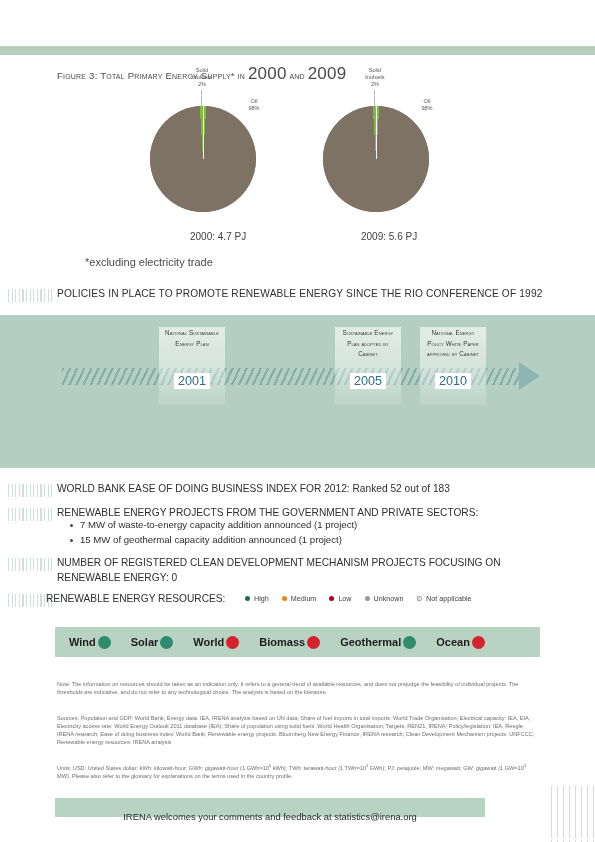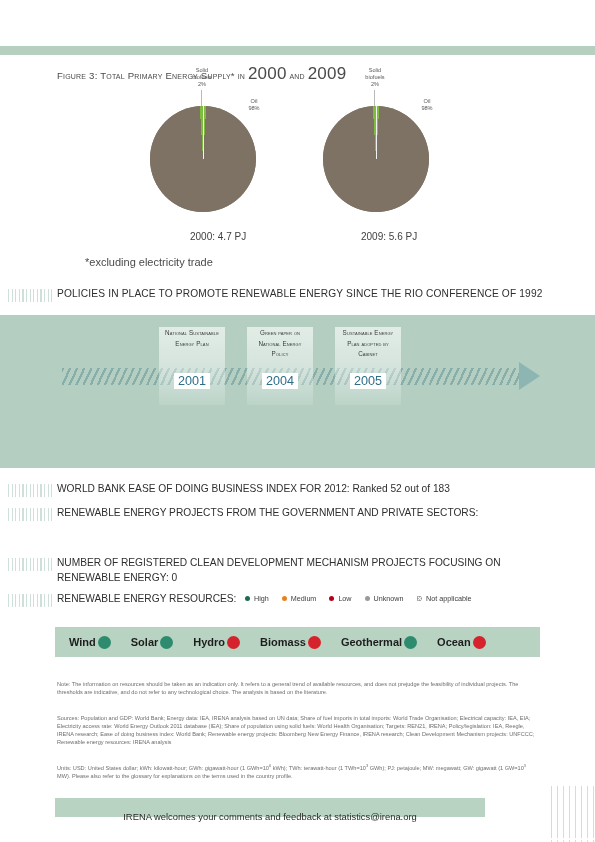--- a/index.html
+++ b/index.html
@@ -229,41 +229,45 @@
   <div class="sec-head" style="left:57px; top:288px;">POLICIES IN PLACE TO PROMOTE RENEWABLE ENERGY SINCE THE RIO CONFERENCE OF 1992</div>
 
   <div class="tl-band"></div>
   <div class="tl-arrow-line"></div>
   <div class="tl-arrow-head"></div>
 
   <div class="tl-box" style="left:159px;">
     <div class="txt">National Sustainable Energy Plan</div>
     <div class="tl-year">2001</div>
   </div>
-  <div class="tl-box" style="left:247px;">
-    <div class="txt">Green paper on National Energy Policy</div>
-    <div class="tl-year">2004</div>
-  </div>
   <div class="tl-box" style="left:335px;">
     <div class="txt">Sustainable Energy Plan adopted by Cabinet</div>
     <div class="tl-year">2005</div>
   </div>
+  <div class="tl-box" style="left:420px;">
+    <div class="txt">National Energy Policy White Paper approved by Cabinet</div>
+    <div class="tl-year">2010</div>
+  </div>
 
   <div class="stripes" style="left:8px; top:484px;"></div>
   <div class="body-line" style="left:57px; top:483px;">WORLD BANK EASE OF DOING BUSINESS INDEX FOR 2012: Ranked 52 out of 183</div>
 
   <div class="stripes" style="left:8px; top:508px;"></div>
   <div class="body-line" style="left:57px; top:507px;">RENEWABLE ENERGY PROJECTS FROM THE GOVERNMENT AND PRIVATE SECTORS:</div>
+  <ul class="bullets" style="top:518px;">
+    <li>7 MW of waste-to-energy capacity addition announced (1 project)</li>
+    <li>15 MW of geothermal capacity addition announced (1 project)</li>
+  </ul>
 
   <div class="stripes" style="left:8px; top:558px;"></div>
   <div class="body-line" style="left:57px; top:557px;">NUMBER OF REGISTERED CLEAN DEVELOPMENT MECHANISM PROJECTS FOCUSING ON</div>
   <div class="body-line" style="left:57px; top:572px;">RENEWABLE ENERGY: 0</div>
 
   <div class="stripes" style="left:8px; top:594px;"></div>
-  <div class="body-line" style="left:57px; top:593px;">RENEWABLE ENERGY RESOURCES:</div>
+  <div class="body-line" style="left:46px; top:593px;">RENEWABLE ENERGY RESOURCES:</div>
 
   <div class="res-legend">
     <span class="item">
       <span class="dot" style="background:#1e6b4e"></span>
       <span>High</span>
     </span>
     <span class="item">
       <span class="dot" style="background:#e8821e"></span>
       <span>Medium</span>
     </span>
@@ -284,21 +288,21 @@
   <div class="res-bar">
     <span class="res-item">
       <span class="name">Wind</span>
       <span class="bdot" style="background:#2e8b6e"></span>
     </span>
     <span class="res-item">
       <span class="name">Solar</span>
       <span class="bdot" style="background:#2e8b6e"></span>
     </span>
     <span class="res-item">
-      <span class="name">Hydro</span>
+      <span class="name">World</span>
       <span class="bdot" style="background:#d6222c"></span>
     </span>
     <span class="res-item">
       <span class="name">Biomass</span>
       <span class="bdot" style="background:#d6222c"></span>
     </span>
     <span class="res-item">
       <span class="name">Geothermal</span>
       <span class="bdot" style="background:#2e8b6e"></span>
     </span>

